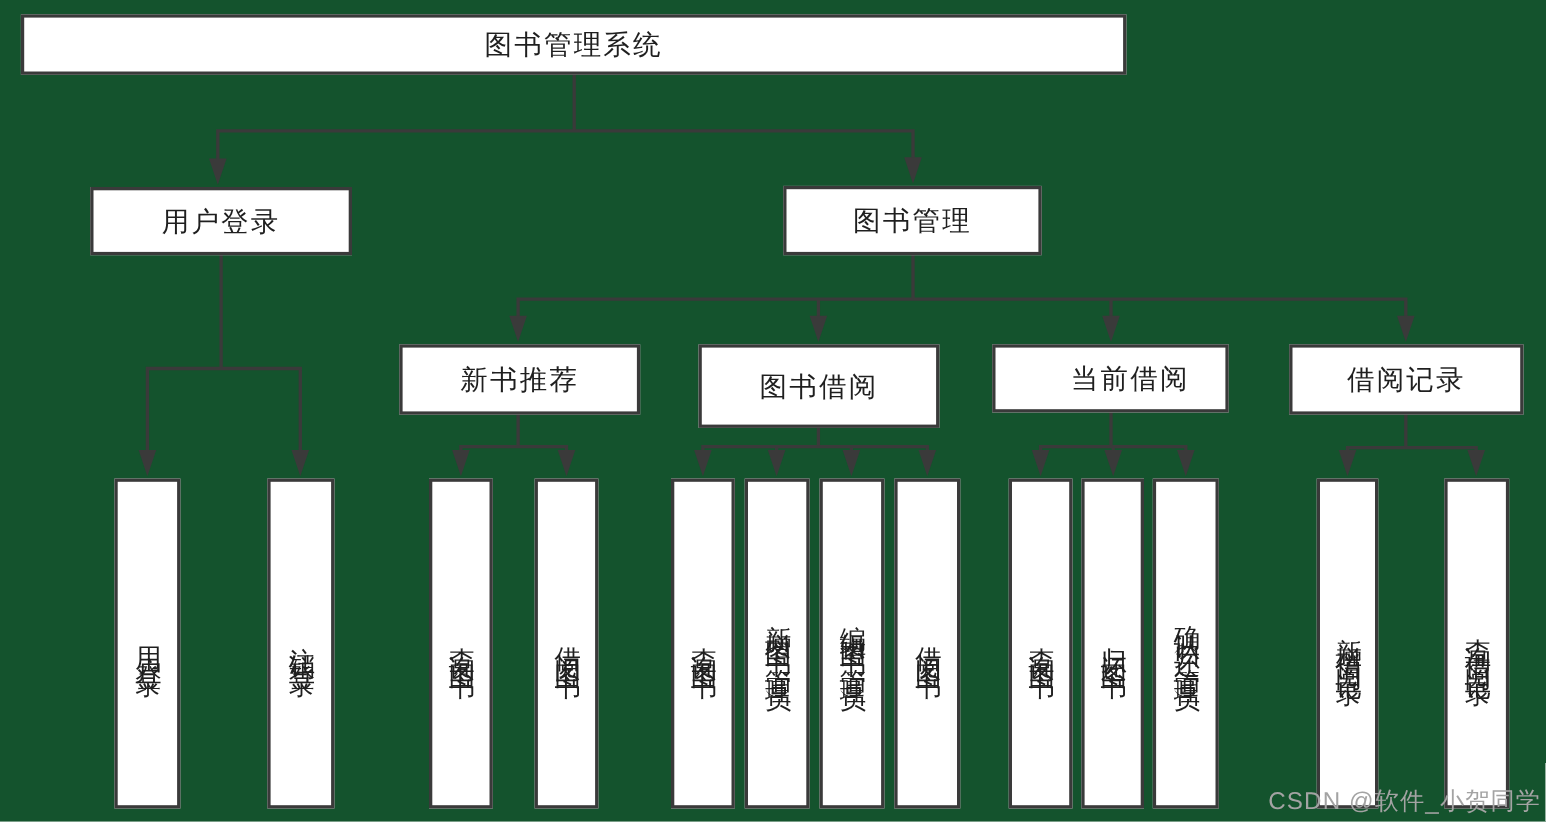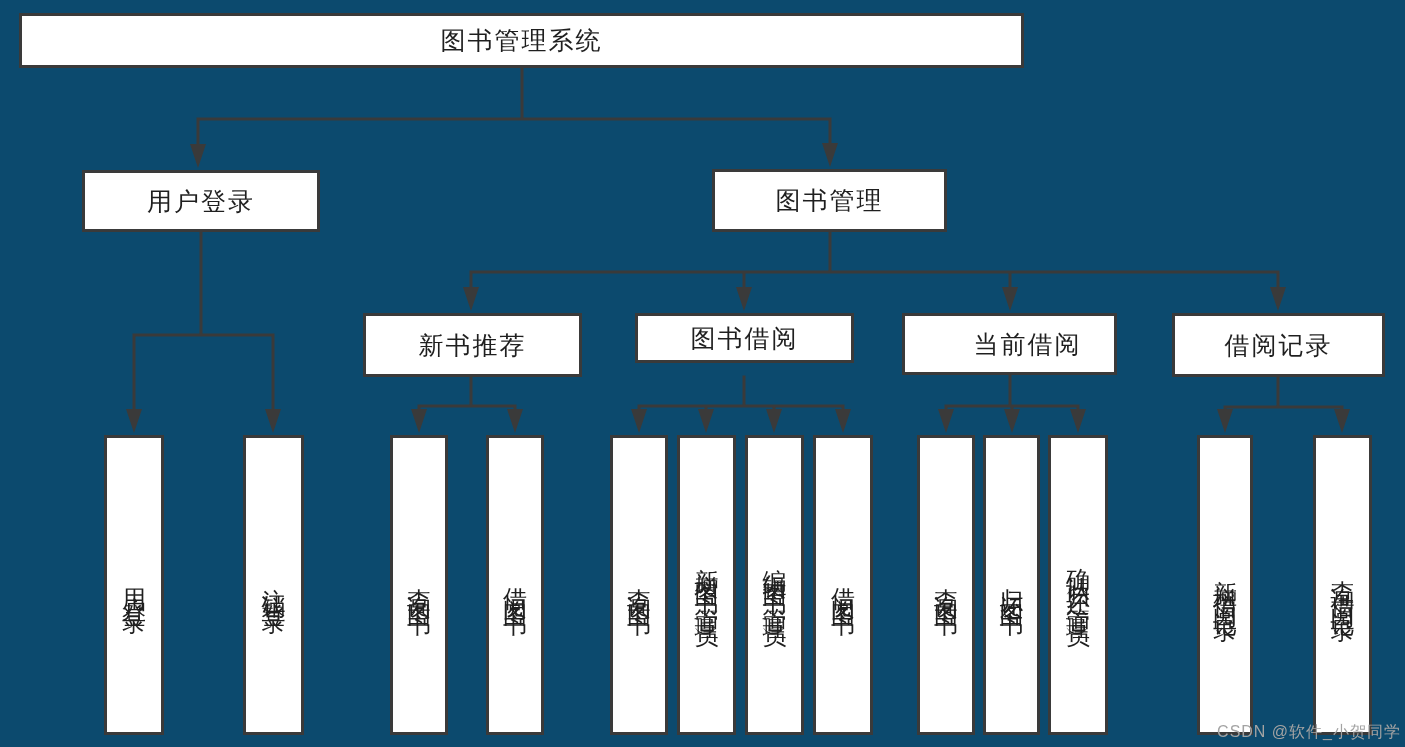--- a/index.html
+++ b/index.html
@@ -1,19 +1,19 @@
 <!DOCTYPE html>
 <html><head>
 <meta charset="utf-8">
 <style>
   html,body{margin:0;padding:0;background:#ffffff;}
   .canvas{
     position:relative;
     width:1405px;height:747px;
-    background:#0c4a6e;
+    background:#14532d;
     font-family:"Liberation Sans", sans-serif;
     overflow:hidden;
   }
   .canvas svg{position:absolute;left:0;top:0;z-index:1;}
   .box{
     position:absolute;
     box-sizing:border-box;
     border:3px solid #3a3a3a;
     background:#ffffff;
     display:flex;align-items:center;justify-content:center;
@@ -24,21 +24,21 @@
   .vt{
     writing-mode:vertical-rl;
     text-orientation:mixed;
     font-size:24px;
     letter-spacing:8px;
     line-height:1;
   }
   .watermark{
     position:absolute;
     right:4px;bottom:4px;
-    font-size:16px;
+    font-size:22px;
     letter-spacing:1px;
     color:#a3a3a3;
     z-index:3;
     white-space:nowrap;
   }
 </style>
 </head>
 <body>
 
 <div class="canvas">
@@ -82,21 +82,21 @@
   <div class="box" style="left: 82px; top: 170px; width: 238px; height: 62px; border-color: rgb(58, 58, 58); color: rgb(31, 31, 31);">
     <span class="ht">用户登录</span>
   </div>
   <div class="box" style="left: 363px; top: 313px; width: 219px; height: 64px; border-color: rgb(58, 58, 58); color: rgb(31, 31, 31);">
     <span class="ht">新书推荐</span>
   </div>
 
   <div class="box" style="left: 712px; top: 169px; width: 235px; height: 63px; border-color: rgb(58, 58, 58); color: rgb(31, 31, 31);">
     <span class="ht">图书管理</span>
   </div>
-  <div class="box" style="left: 635px; top: 313px; width: 219px; height: 50px; border-color: rgb(58, 58, 58); color: rgb(31, 31, 31); justify-content: center;">
+  <div class="box" style="left: 635px; top: 313px; width: 219px; height: 76px; border-color: rgb(58, 58, 58); color: rgb(31, 31, 31); justify-content: center;">
     <span class="ht">图书借阅</span>
   </div>
   <div class="box" style="left: 902px; top: 313px; width: 215px; height: 62px; border-color: rgb(58, 58, 58); color: rgb(31, 31, 31); padding-left: 36px;">
     <span class="ht">当前借阅</span>
   </div>
   <div class="box" style="left: 1172px; top: 313px; width: 213px; height: 64px; border-color: rgb(58, 58, 58); color: rgb(31, 31, 31);">
     <span class="ht">借阅记录</span>
   </div>
 
   <div class="box" style="left: 104px; top: 435px; width: 60px; height: 300px; border-color: rgb(58, 58, 58); color: rgb(31, 31, 31);">

